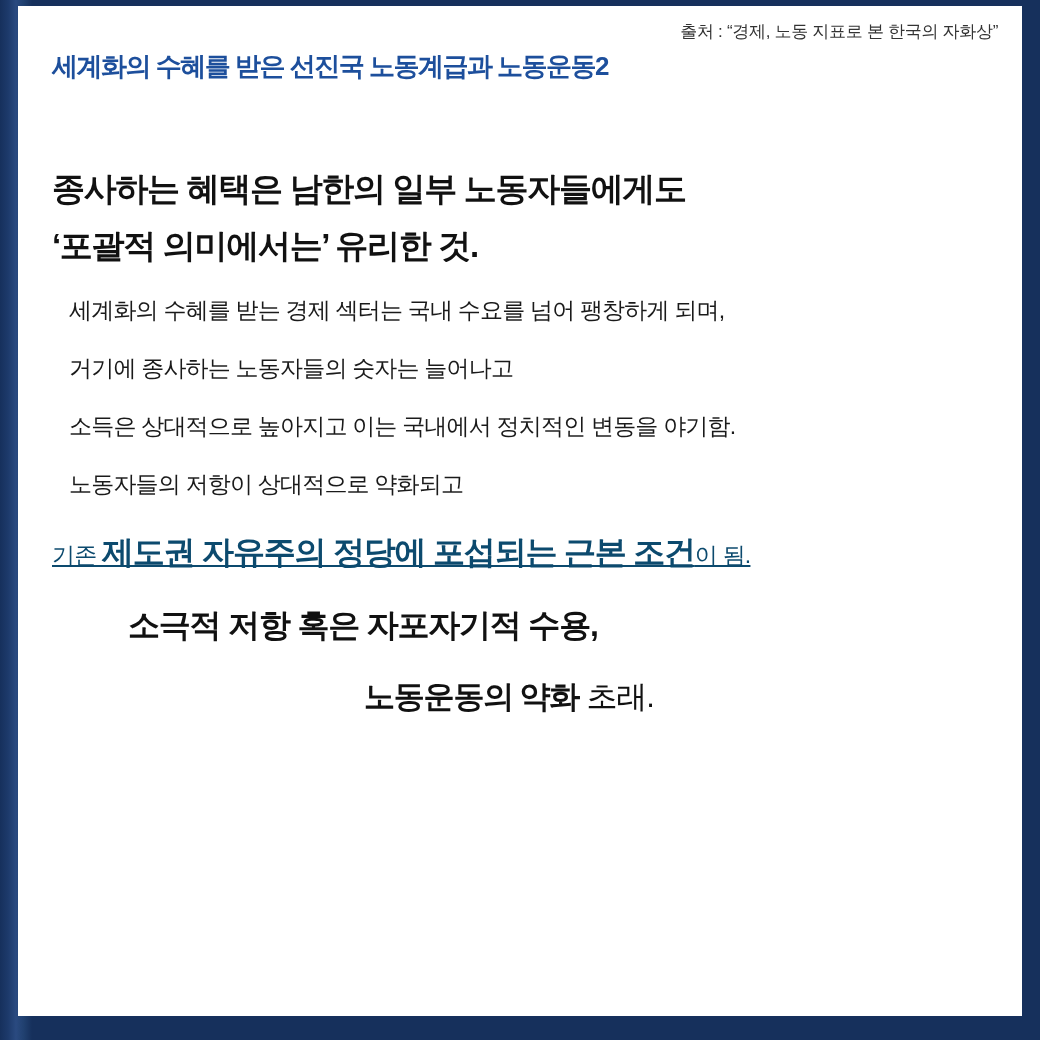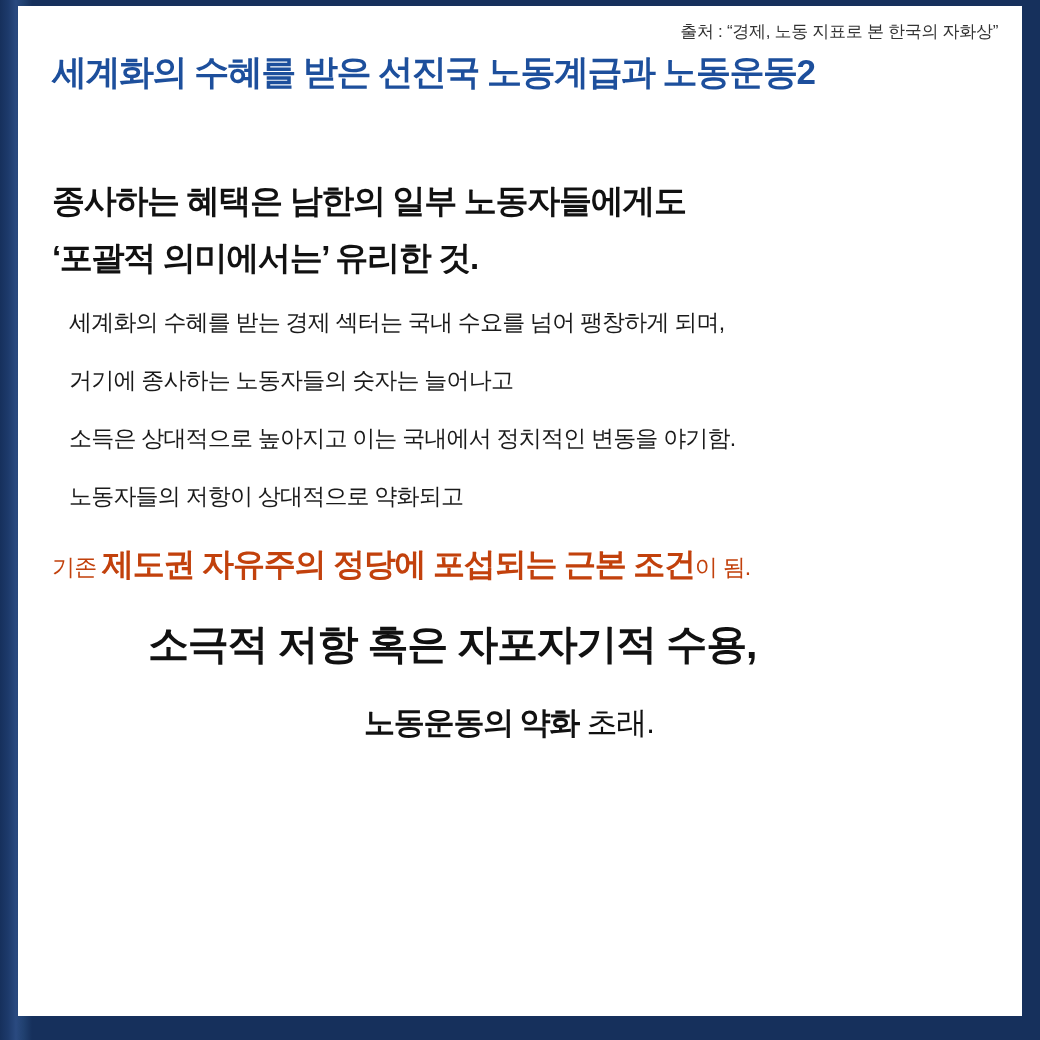--- a/index.html
+++ b/index.html
@@ -35,21 +35,21 @@
   }
   .source-line {
     text-align: right;
     font-size: 17px;
     color: #333333;
     letter-spacing: -0.3px;
     margin: 0 2px 6px 0;
     white-space: nowrap;
   }
   .slide-title {
-    font-size: 35px;
+    font-size: 26px;
     font-weight: bold;
     color: #1d4f9c;
     letter-spacing: -1.5px;
     margin: 0 0 0 12px;
     white-space: nowrap;
   }
   .body-block {
     margin-top: 78px;
     padding: 0 12px;
   }
@@ -65,47 +65,48 @@
   .detail {
     font-size: 23px;
     color: #1a1a1a;
     letter-spacing: -0.8px;
     line-height: 1.78;
     margin: 17px;
     white-space: nowrap;
   }
   .mixed {
     font-size: 23px;
-    color: #c2410c;
+    color: #0c4a6e;
     letter-spacing: -0.8px;
     line-height: 1.9;
     margin: 14px 0 0 0;
     white-space: nowrap;
+    text-decoration: underline;
   }
   .mixed .big {
     font-size: 32px;
     font-weight: bold;
     letter-spacing: -1.2px;
   }
   .lead2 {
     font-size: 31px;
     font-weight: bold;
     color: #111111;
     letter-spacing: -1.2px;
     line-height: 1.55;
     margin: 12px 0 0 0;
     white-space: nowrap;
   }
   .indent-1 {
-    font-size: 41px;
+    font-size: 32px;
     font-weight: bold;
     color: #111111;
     letter-spacing: -1.2px;
     line-height: 1.6;
-    margin: 18px 0 0 96px;
+    margin: 18px 0 0 76px;
     white-space: nowrap;
   }
   .indent-2 {
     font-size: 31px;
     color: #111111;
     letter-spacing: -1.2px;
     line-height: 1.6;
     margin: 20px 0 0 312px;
     white-space: nowrap;
   }

